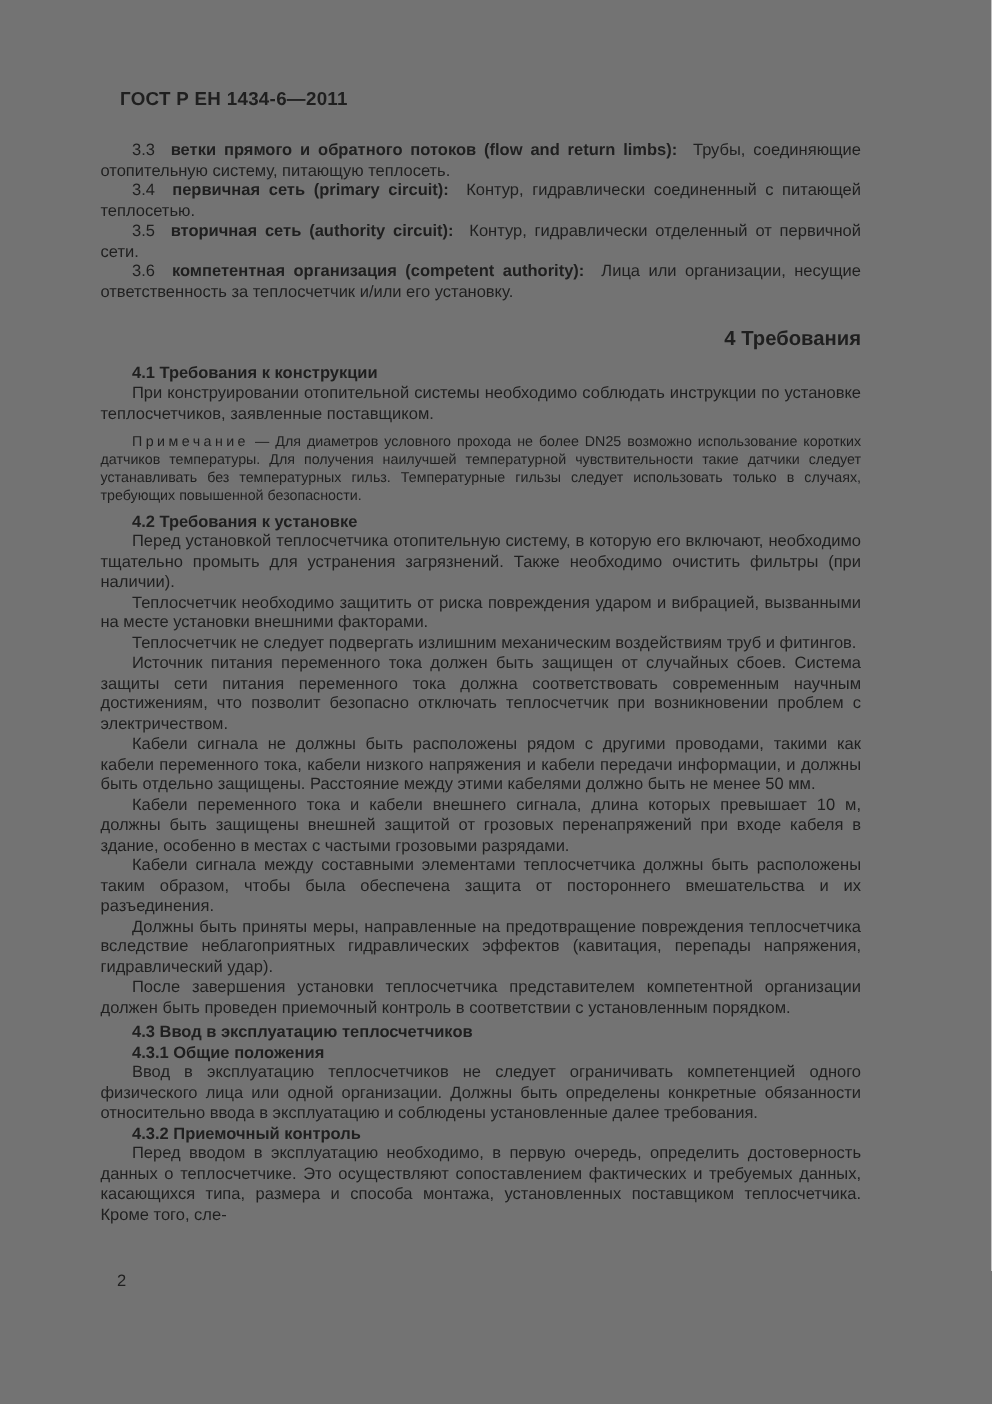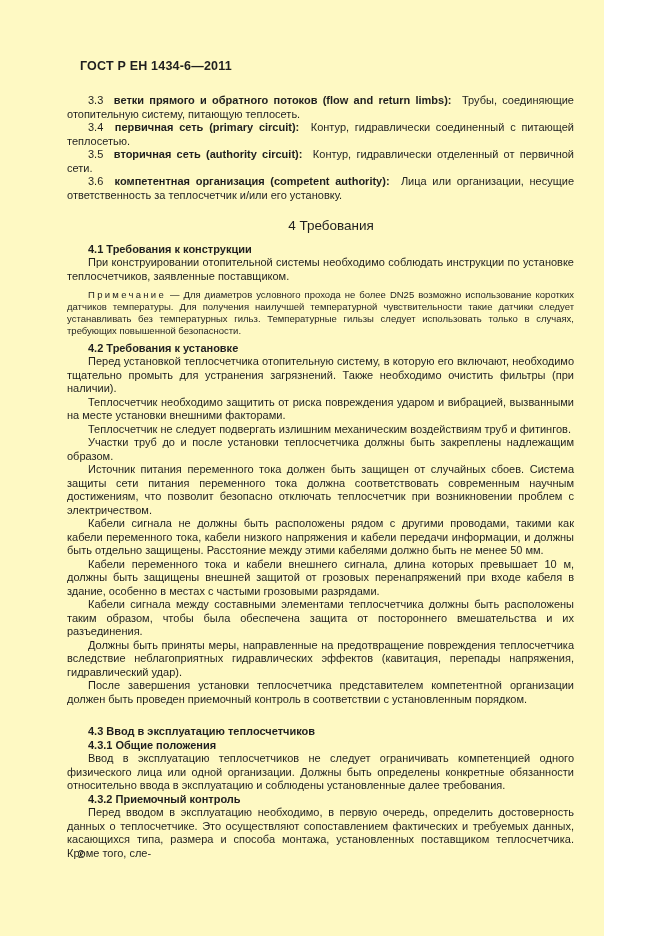--- a/index.html
+++ b/index.html
@@ -2,23 +2,23 @@
 <html lang="ru"><head>
 <meta charset="utf-8">
 <style>
   html, body {
     margin: 0;
     padding: 0;
     background: #ffffff;
   }
   .page {
     position: relative;
-    width: 604px;
+    width: 661px;
     height: 936px;
-    background: #fef9c3;
+    background: #737373;
     font-family: "Liberation Sans", sans-serif;
     color: #1f1f1f;
     overflow: hidden;
   }
   .doc-header {
     position: absolute;
     left: 80px;
     top: 59px;
     font-size: 12.5px;
     font-weight: bold;
@@ -34,32 +34,32 @@
     line-height: 13.5px;
     text-align: justify;
   }
   p.para {
     margin: 0;
     text-indent: 21px;
   }
   .def-term { font-weight: bold; }
   .section-title {
     font-size: 13.5px;
-    font-weight: normal;
+    font-weight: bold;
     margin: 17px 0 10px 0;
     text-indent: 21px;
-    text-align: center;
+    text-align: right;
   }
   .subheading {
     margin: 0;
     font-weight: bold;
     text-indent: 21px;
     text-align: left;
   }
-  .subheading.gap-top { margin-top: 19px; }
+  .subheading.gap-top { margin-top: 3px; }
   .note {
     margin: 6px 0 5px 0;
     font-size: 9.5px;
     line-height: 11.9px;
     text-indent: 21px;
   }
   .note-label { letter-spacing: 2.3px; }
   .page-number {
     position: absolute;
     left: 78px;
@@ -85,21 +85,20 @@
 
     <p class="subheading">4.1 Требования к конструкции</p>
     <p class="para">При конструировании отопительной системы необходимо соблюдать инструкции по установке теплосчетчиков, заявленные поставщиком.</p>
 
     <p class="note"><span class="note-label">Примечание</span> <span>—</span> <span>Для диаметров условного прохода не более DN25 возможно использование коротких датчиков температуры. Для получения наилучшей температурной чувствительности такие датчики следует устанавливать без температурных гильз. Температурные гильзы следует использовать только в случаях, требующих повышенной безопасности.</span></p>
 
     <p class="subheading">4.2 Требования к установке</p>
     <p class="para">Перед установкой теплосчетчика отопительную систему, в которую его включают, необходимо тщательно промыть для устранения загрязнений. Также необходимо очистить фильтры (при наличии).</p>
     <p class="para">Теплосчетчик необходимо защитить от риска повреждения ударом и вибрацией, вызванными на месте установки внешними факторами.</p>
     <p class="para">Теплосчетчик не следует подвергать излишним механическим воздействиям труб и фитингов.</p>
-    <p class="para">Участки труб до и после установки теплосчетчика должны быть закреплены надлежащим образом.</p>
     <p class="para">Источник питания переменного тока должен быть защищен от случайных сбоев. Система защиты сети питания переменного тока должна соответствовать современным научным достижениям, что позволит безопасно отключать теплосчетчик при возникновении проблем с электричеством.</p>
     <p class="para">Кабели сигнала не должны быть расположены рядом с другими проводами, такими как кабели переменного тока, кабели низкого напряжения и кабели передачи информации, и должны быть отдельно защищены. Расстояние между этими кабелями должно быть не менее 50 мм.</p>
     <p class="para">Кабели переменного тока и кабели внешнего сигнала, длина которых превышает 10 м, должны быть защищены внешней защитой от грозовых перенапряжений при входе кабеля в здание, особенно в местах с частыми грозовыми разрядами.</p>
     <p class="para">Кабели сигнала между составными элементами теплосчетчика должны быть расположены таким образом, чтобы была обеспечена защита от постороннего вмешательства и их разъединения.</p>
     <p class="para">Должны быть приняты меры, направленные на предотвращение повреждения теплосчетчика вследствие неблагоприятных гидравлических эффектов (кавитация, перепады напряжения, гидравлический удар).</p>
     <p class="para">После завершения установки теплосчетчика представителем компетентной организации должен быть проведен приемочный контроль в соответствии с установленным порядком.</p>
 
     <p class="subheading gap-top">4.3 Ввод в эксплуатацию теплосчетчиков</p>
     <p class="subheading">4.3.1 Общие положения</p>
     <p class="para">Ввод в эксплуатацию теплосчетчиков не следует ограничивать компетенцией одного физического лица или одной организации. Должны быть определены конкретные обязанности относительно ввода в эксплуатацию и соблюдены установленные далее требования.</p>

